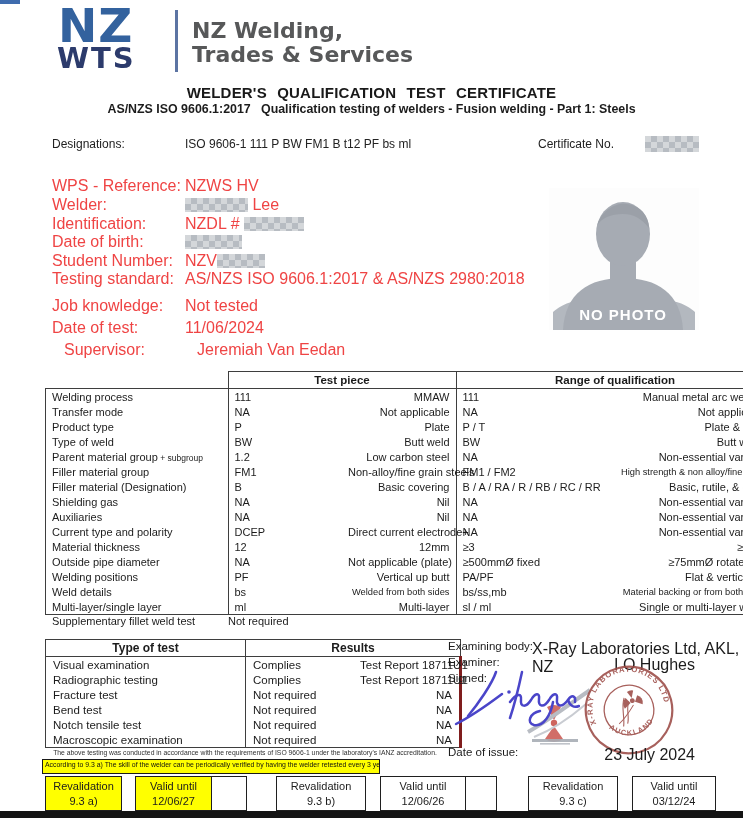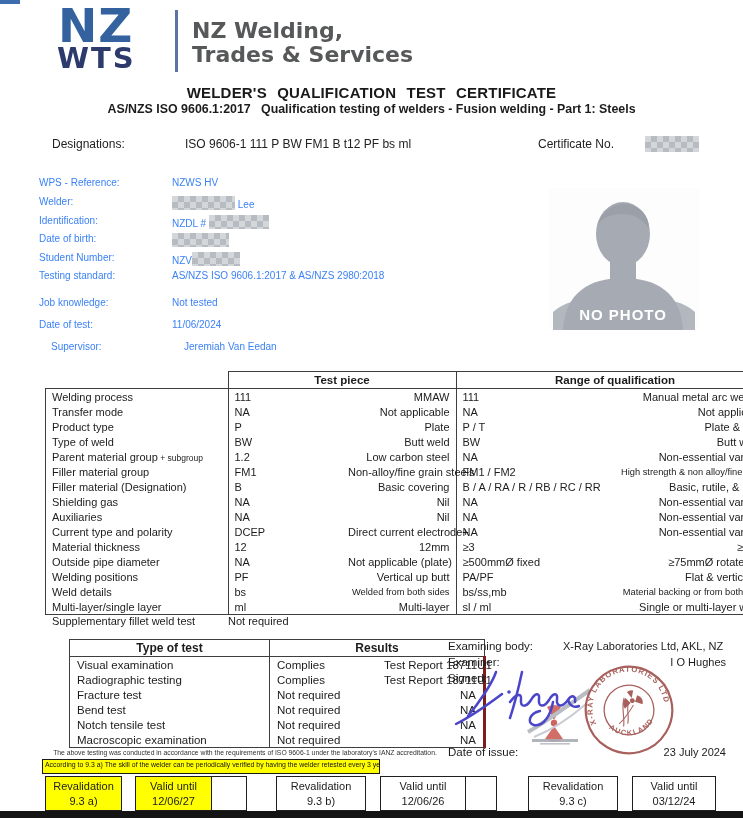--- a/index.html
+++ b/index.html
@@ -21,51 +21,51 @@
             font-family:"DejaVu Sans","Liberation Sans",sans-serif;line-height:29px;}
   #logo-divider{left:175px;top:10px;width:3px;height:62px;background:#5c74a3;}
   #brand1,#brand2{left:192px;font-size:22px;font-weight:bold;color:#575859;
                   font-family:"DejaVu Sans","Liberation Sans",sans-serif;}
   #brand1{top:18px;} #brand2{top:42px;}
   #title{left:0;top:84px;width:743px;text-align:center;font-size:15px;font-weight:bold;
          color:#191919;word-spacing:6px;letter-spacing:0.2px;}
   #subtitle{left:0;top:102px;width:743px;text-align:center;font-size:12.4px;font-weight:bold;
             color:#1c1c1c;white-space:pre;}
   
-  .irow{position:absolute;left:39px;width:520px;height:16px;font-size:10px;color:#3b82f6;}
+  .irow{position:absolute;left:52px;width:520px;height:16px;font-size:16px;color:#ef4444;}
   .ilabel{position:absolute;left:0;top:0;}
   .ival{position:absolute;left:133px;top:0;white-space:nowrap;}
   
   #photo{left:549px;top:188px;width:150px;height:142px;background:#fdfdfd;}
   
   #qualwrap{left:45px;top:371px;}
   #qual{border-collapse:collapse;table-layout:fixed;width:690px;}
   #qual td{height:15px;padding:0 6px;font-size:11px;color:#1c1c1c;white-space:nowrap;overflow:visible;}
   #qual td.hd{border:1px solid #3e3e3e;font-weight:bold;text-align:center;font-size:11.5px;height:16px;}
   #qual td.blank{border:none !important;}
   #qual td.bl{border-left:1px solid #3e3e3e;}
   #qual td.br{border-right:1px solid #3e3e3e;}
   #qual tbody tr:first-child td{border-top:1px solid #3e3e3e;}
   #qual tbody tr:last-child td{border-bottom:1px solid #3e3e3e;}
   #qual td.ra{text-align:right;}
   
   #supp-label{left:52px;top:615px;font-size:11px;color:#1c1c1c;}
   #supp-value{left:228px;top:615px;font-size:11px;color:#1c1c1c;}
   
-  #testswrap{left:45px;top:639px;margin-left:24px;}
+  #testswrap{left:45px;top:639px;}
   #tests{border-collapse:collapse;table-layout:fixed;width:385px;}
   #tests td{height:15px;padding:0 7px;font-size:11.5px;color:#1c1c1c;white-space:nowrap;overflow:visible;}
   #tests td.hd{border:1px solid #3e3e3e;font-weight:bold;text-align:center;font-size:12px;height:16px;}
   #tests td.bl{border-left:1px solid #3e3e3e;}
   #tests td.br{border-right:3px solid #7f1d1d;}
   #tests tbody tr:last-child td{border-bottom:1px solid #3e3e3e;}
   #tests td.ra{text-align:right;}
   
   .exlabel{position:absolute;left:448px;font-size:11.5px;color:#1c1c1c;}
-  .exvalue{position:absolute;font-size:11px;color:#1c1c1c;margin-left:31px;}
+  .exvalue{position:absolute;font-size:16px;color:#1c1c1c;}
   #ex-body-val{left:532px;top:640px;}
   #ex-examiner-val{left:448px;top:656px;width:247px;text-align:right;}
   #ex-date-val{left:448px;top:746px;width:247px;text-align:right;z-index:3;}
   #signature{left:452px;top:664px;z-index:2;}
   #wmlogo{left:524px;top:686px;z-index:1;}
   #stamp{left:583px;top:664px;z-index:1;}
   
   #footnote{left:45px;top:749px;width:400px;text-align:center;font-size:6.8px;color:#303030;}
   #yellownote{left:42px;top:759px;width:332px;height:11px;background:#ffff00;border:1px solid #1a1a1a;
               font-size:6.9px;color:#101010;padding:1px 2px;white-space:nowrap;overflow:hidden;}

